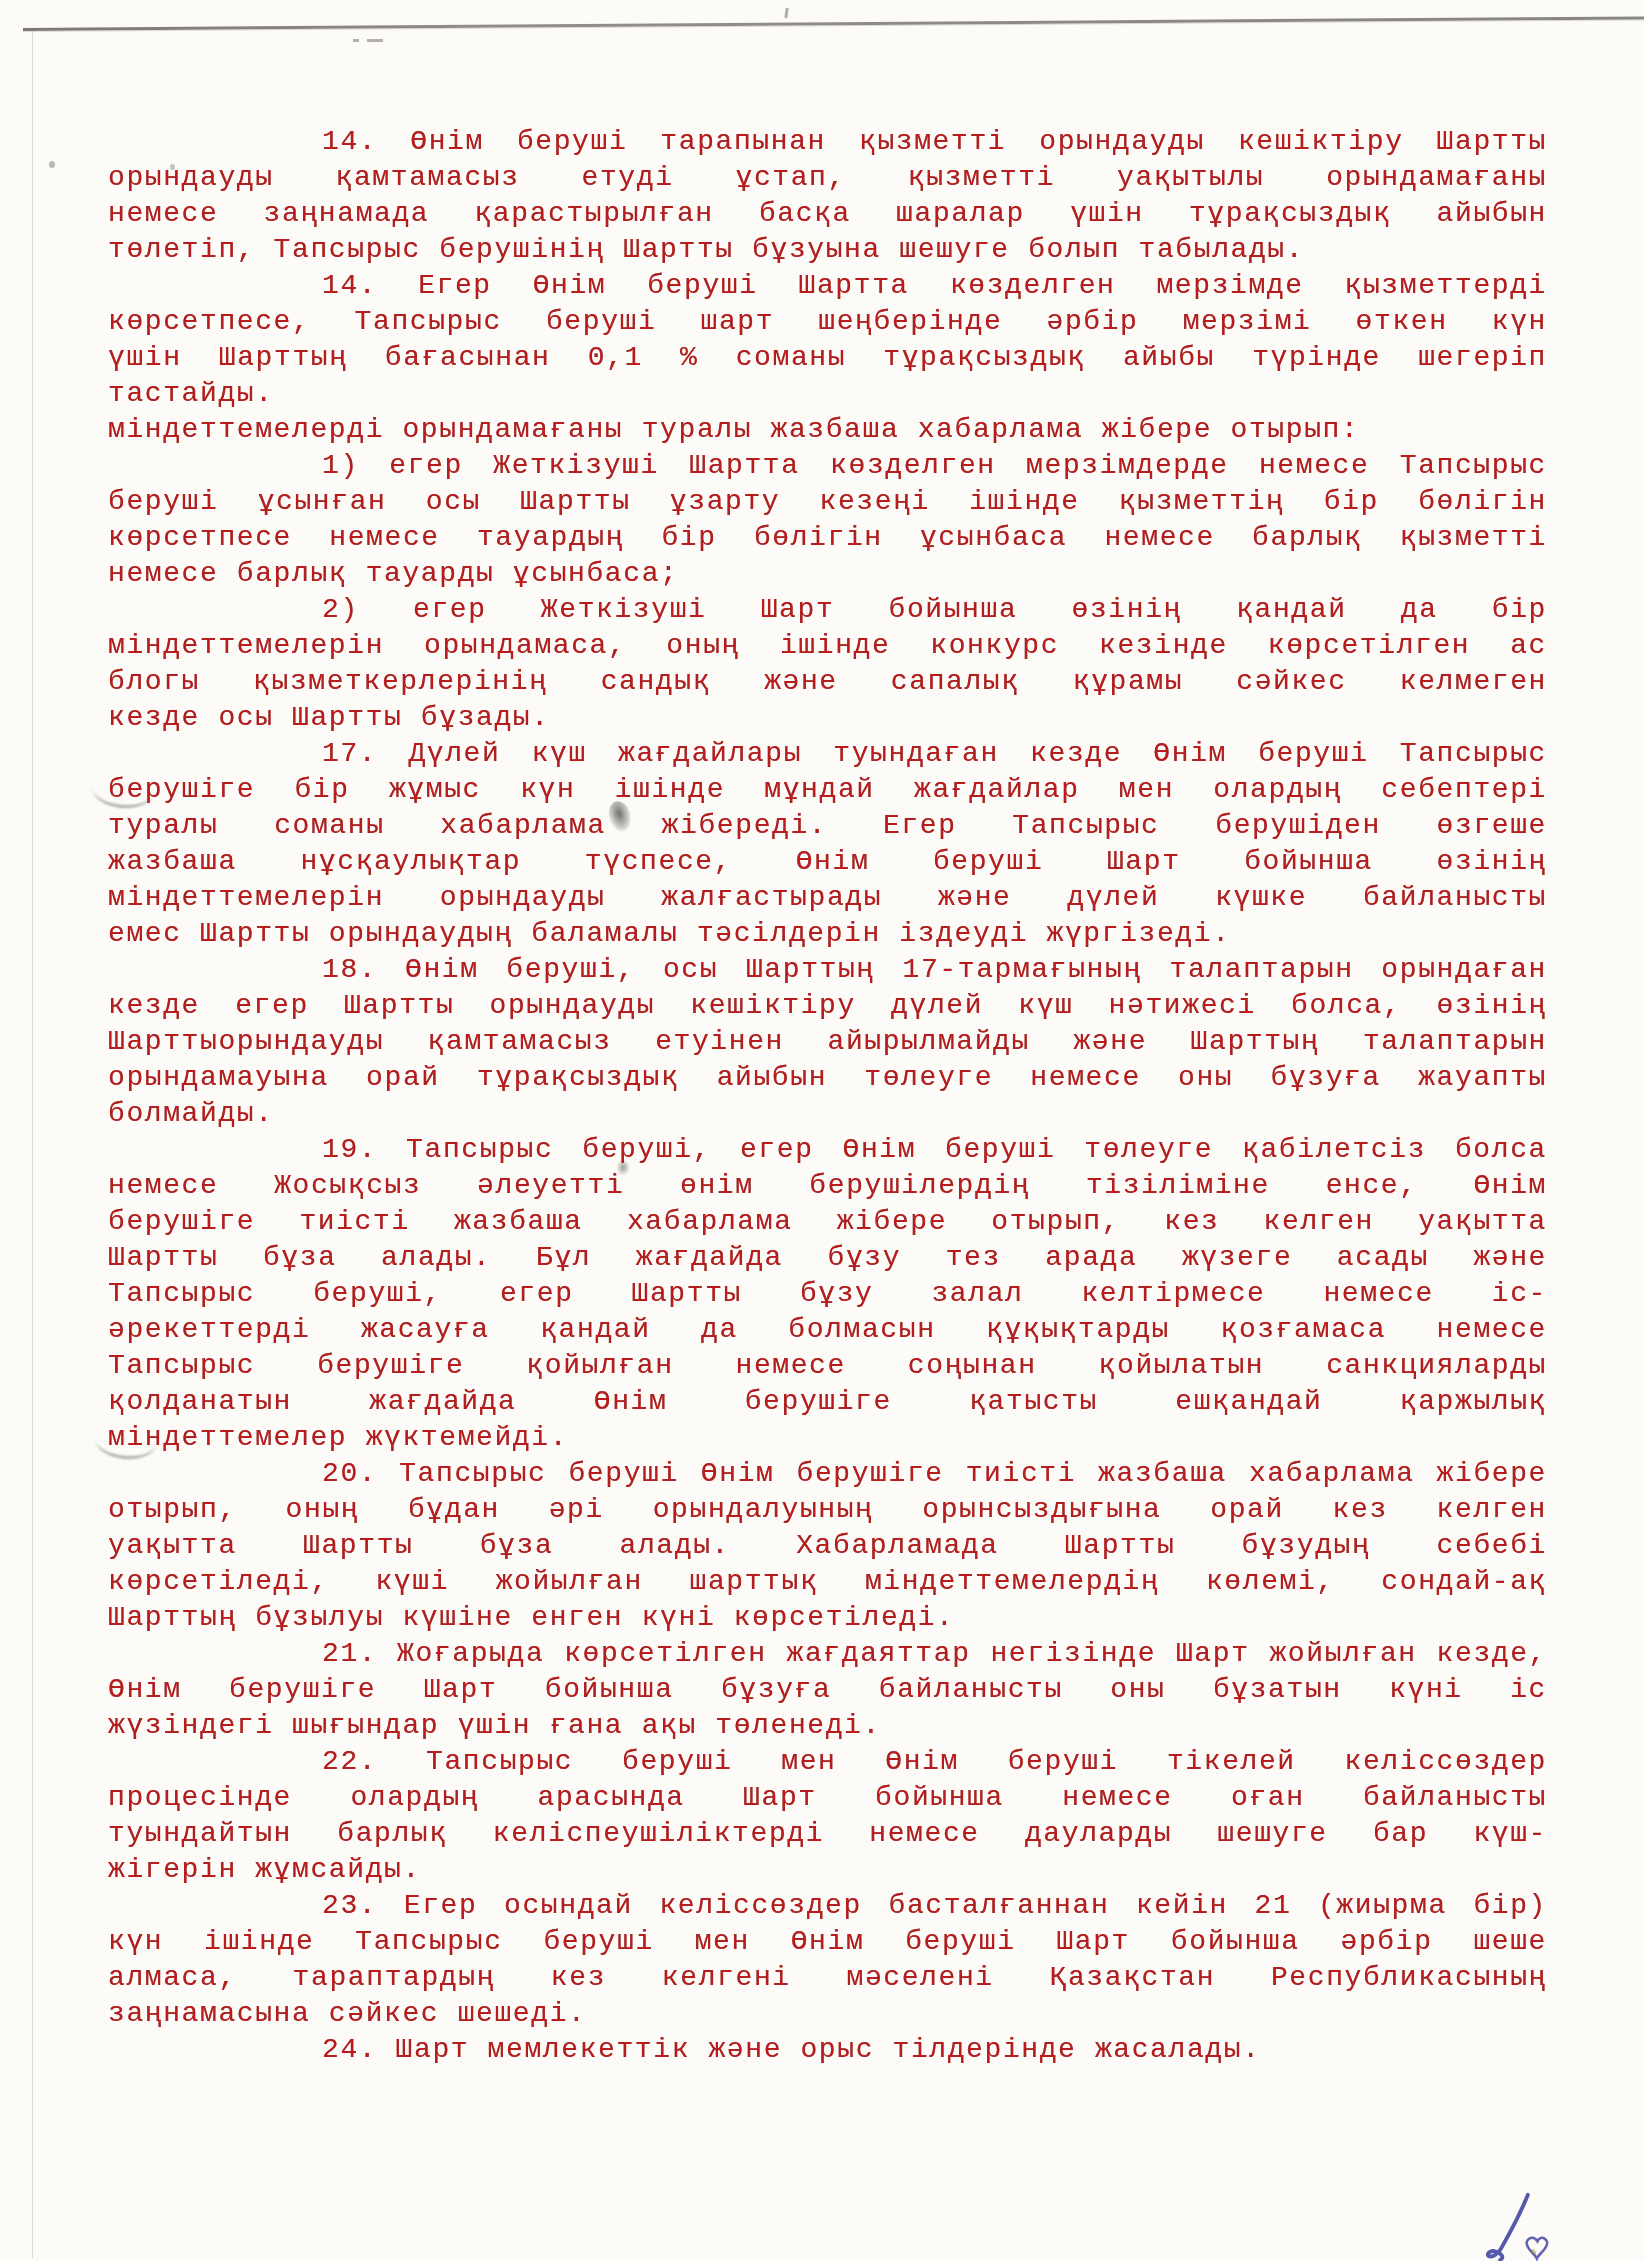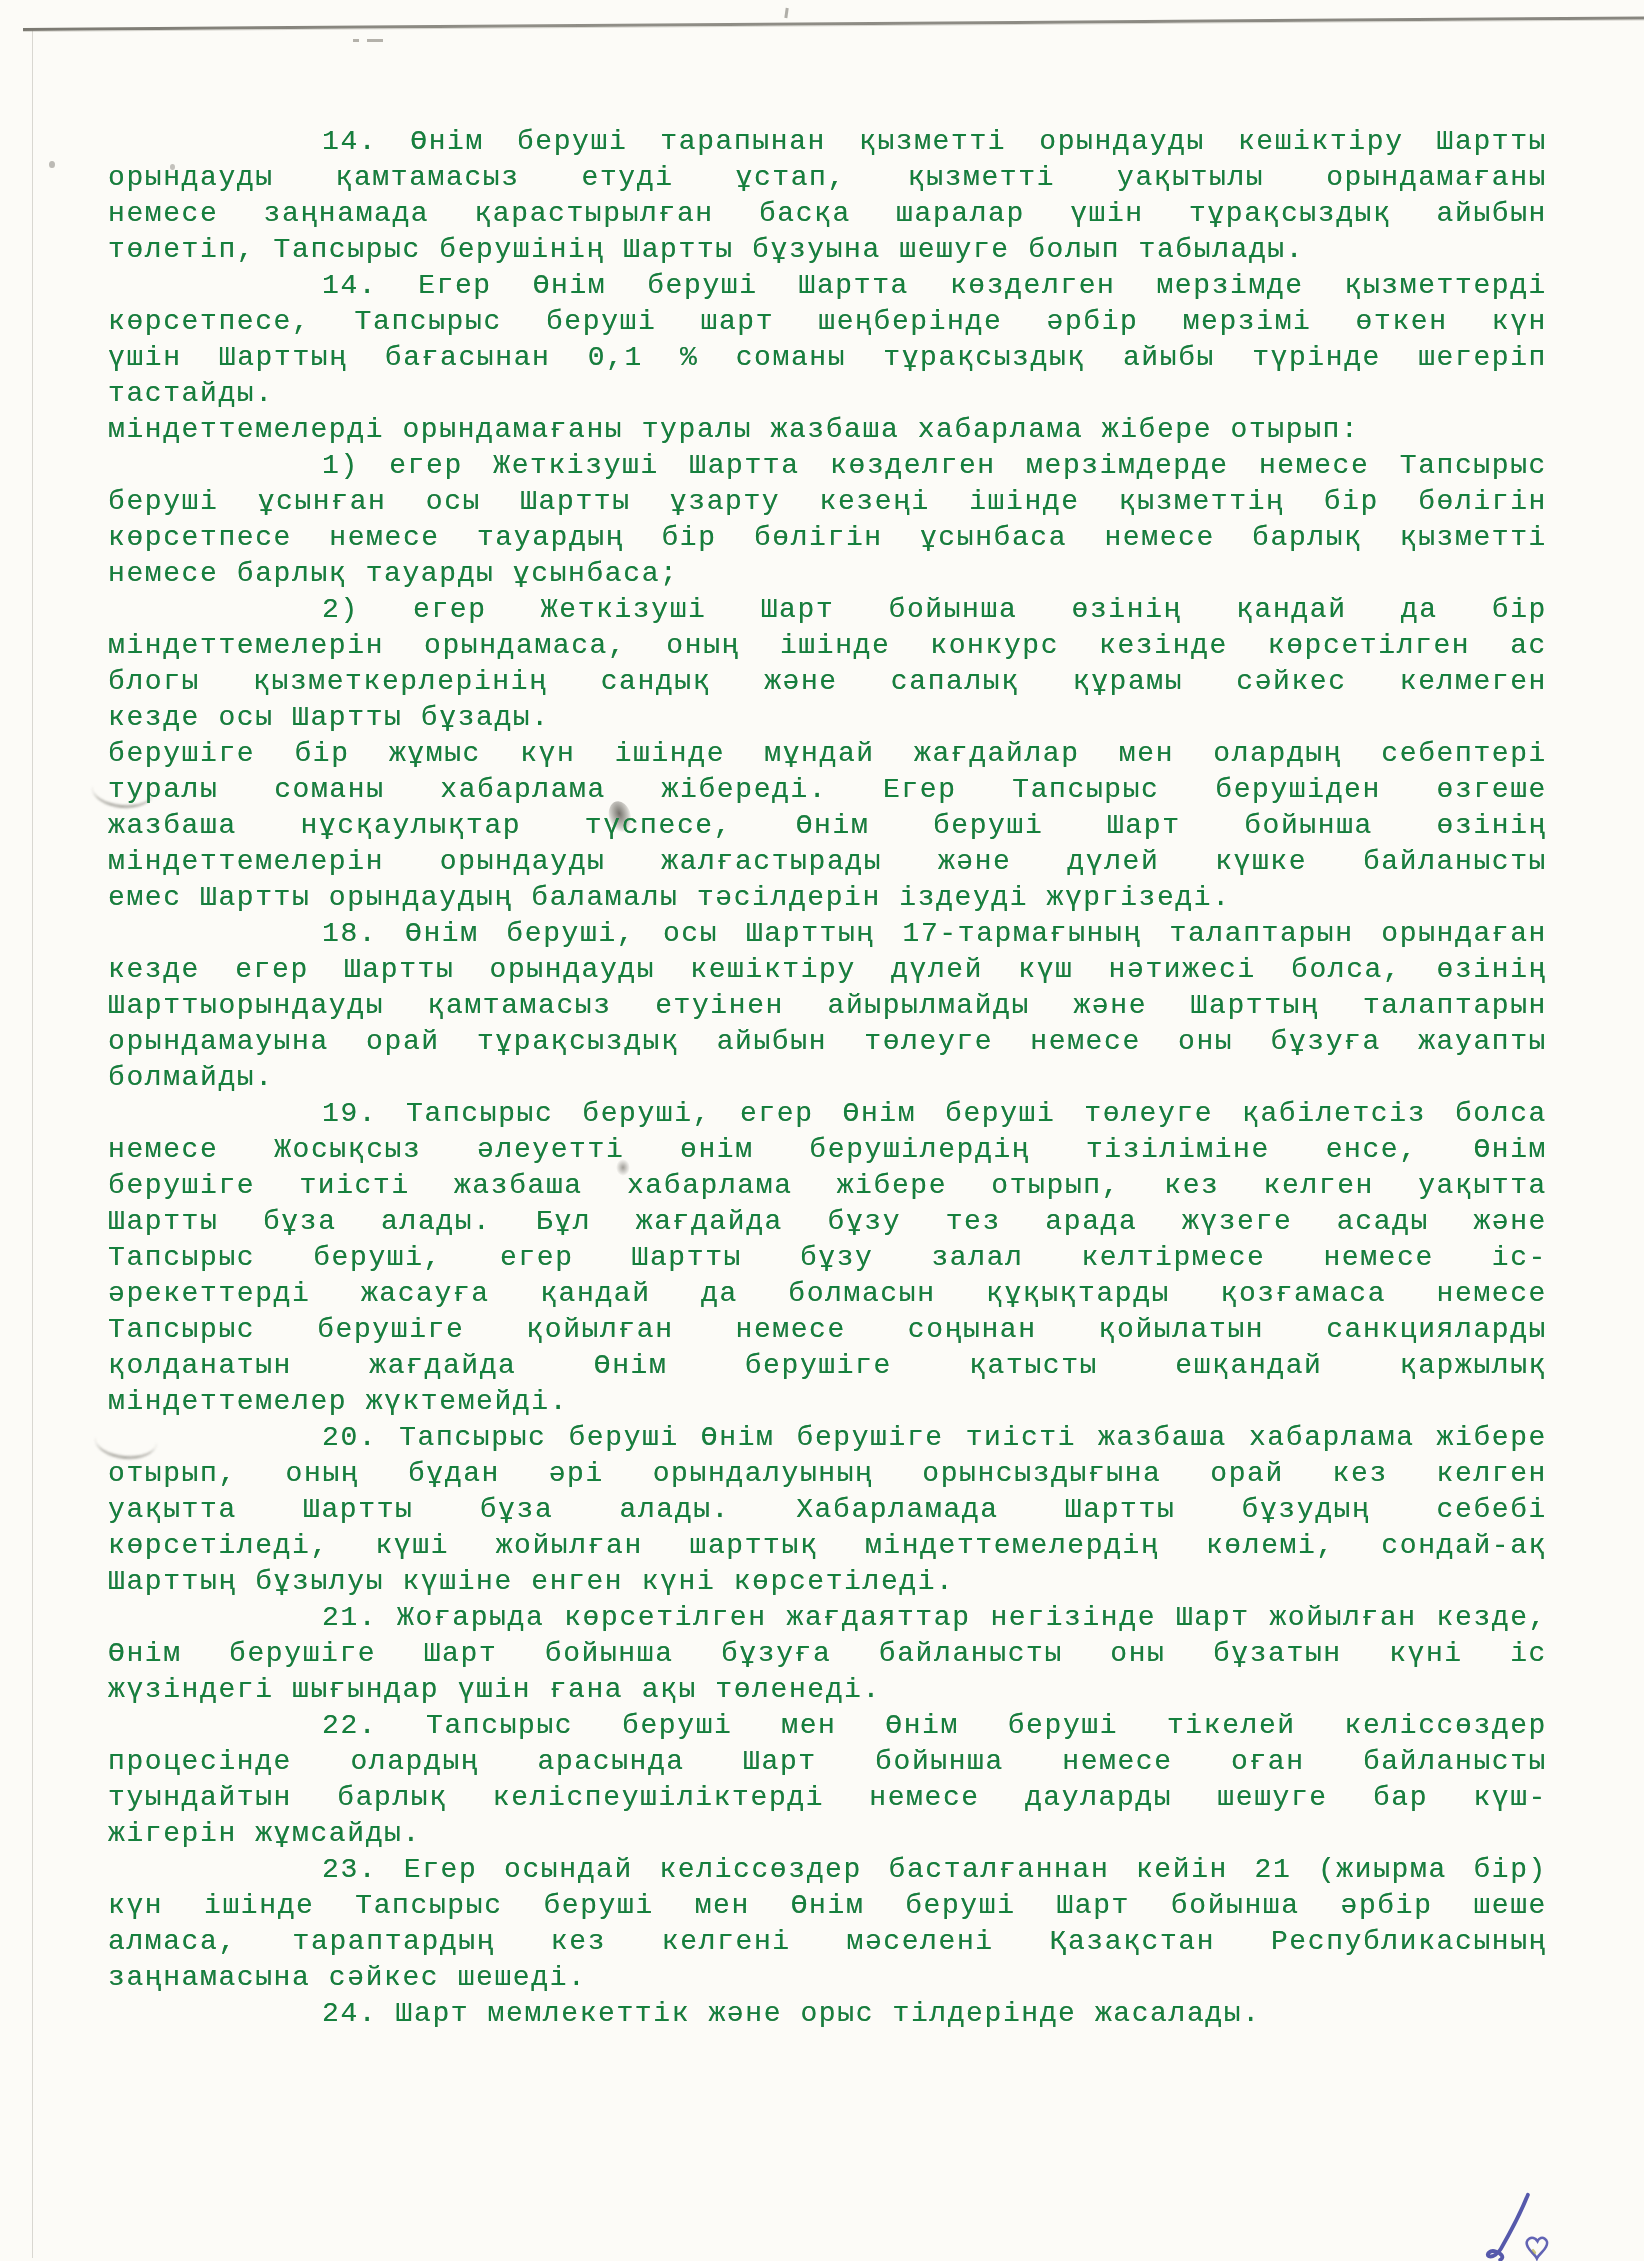--- a/index.html
+++ b/index.html
@@ -81,21 +81,21 @@
     background: rgba(110,107,99,0.4); border-radius: 50%; filter: blur(0.5px);
   }
   
   .doc {
     position: absolute;
     left: 108px; top: 124px;
     width: 1439px;
     font-size: 28px;
     line-height: 36px;
     letter-spacing: 1.6px;
-    color: #15803d;
+    color: #b91c1c;
     text-shadow: 0 0 0.6px rgba(62, 60, 56, 0.55);
   }
   .line {
     text-align: justify;
     text-align-last: justify;
     height: 36px;
     overflow: hidden;
   }
   .line.first { padding-left: 214px; }
   .line.last { text-align-last: left; }
@@ -136,20 +136,21 @@
       <div class="line last">тастайды.</div>
       <div class="line last">міндеттемелерді орындамағаны туралы жазбаша хабарлама жібере отырып:</div>
       <div class="line first">1) егер Жеткізуші Шартта көзделген мерзімдерде немесе Тапсырыс</div>
       <div class="line">беруші ұсынған осы Шартты ұзарту кезеңі ішінде қызметтің бір бөлігін</div>
       <div class="line">көрсетпесе немесе тауардың бір бөлігін ұсынбаса немесе барлық қызметті</div>
       <div class="line last">немесе барлық тауарды ұсынбаса;</div>
       <div class="line first">2) егер Жеткізуші Шарт бойынша өзінің қандай да бір</div>
       <div class="line">міндеттемелерін орындамаса, оның ішінде конкурс кезінде көрсетілген ас</div>
       <div class="line">блогы қызметкерлерінің сандық және сапалық құрамы сәйкес келмеген</div>
       <div class="line last">кезде осы Шартты бұзады.</div>
+      <div class="line first">17. Дүлей күш жағдайлары туындаған кезде Өнім беруші Тапсырыс</div>
       <div class="line">берушіге бір жұмыс күн ішінде мұндай жағдайлар мен олардың себептері</div>
       <div class="line">туралы соманы хабарлама жібереді. Егер Тапсырыс берушіден өзгеше</div>
       <div class="line">жазбаша нұсқаулықтар түспесе, Өнім беруші Шарт бойынша өзінің</div>
       <div class="line">міндеттемелерін орындауды жалғастырады және дүлей күшке байланысты</div>
       <div class="line last">емес Шартты орындаудың баламалы тәсілдерін іздеуді жүргізеді.</div>
       <div class="line first">18. Өнім беруші, осы Шарттың 17-тармағының талаптарын орындаған</div>
       <div class="line">кезде егер Шартты орындауды кешіктіру дүлей күш нәтижесі болса, өзінің</div>
       <div class="line">Шарттыорындауды қамтамасыз етуінен айырылмайды және Шарттың талаптарын</div>
       <div class="line">орындамауына орай тұрақсыздық айыбын төлеуге немесе оны бұзуға жауапты</div>
       <div class="line last">болмайды.</div>

